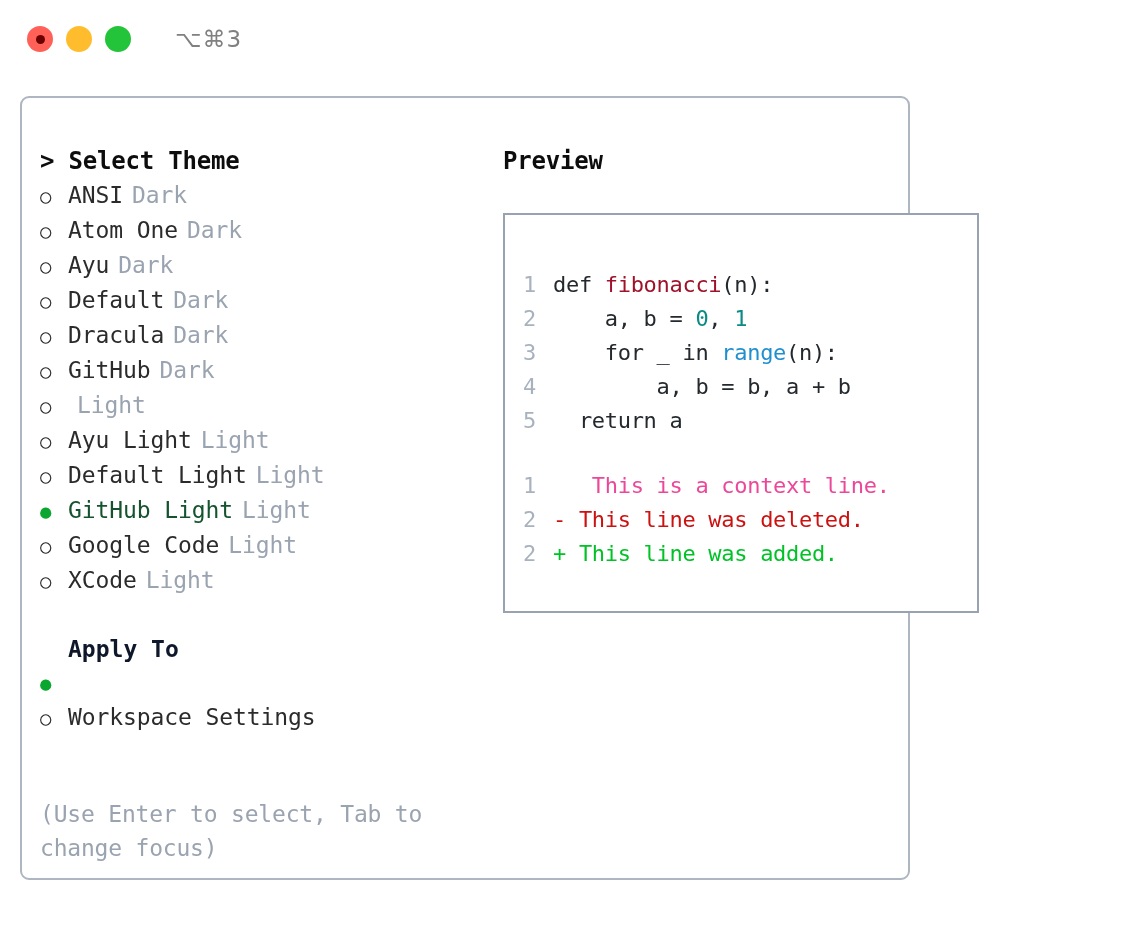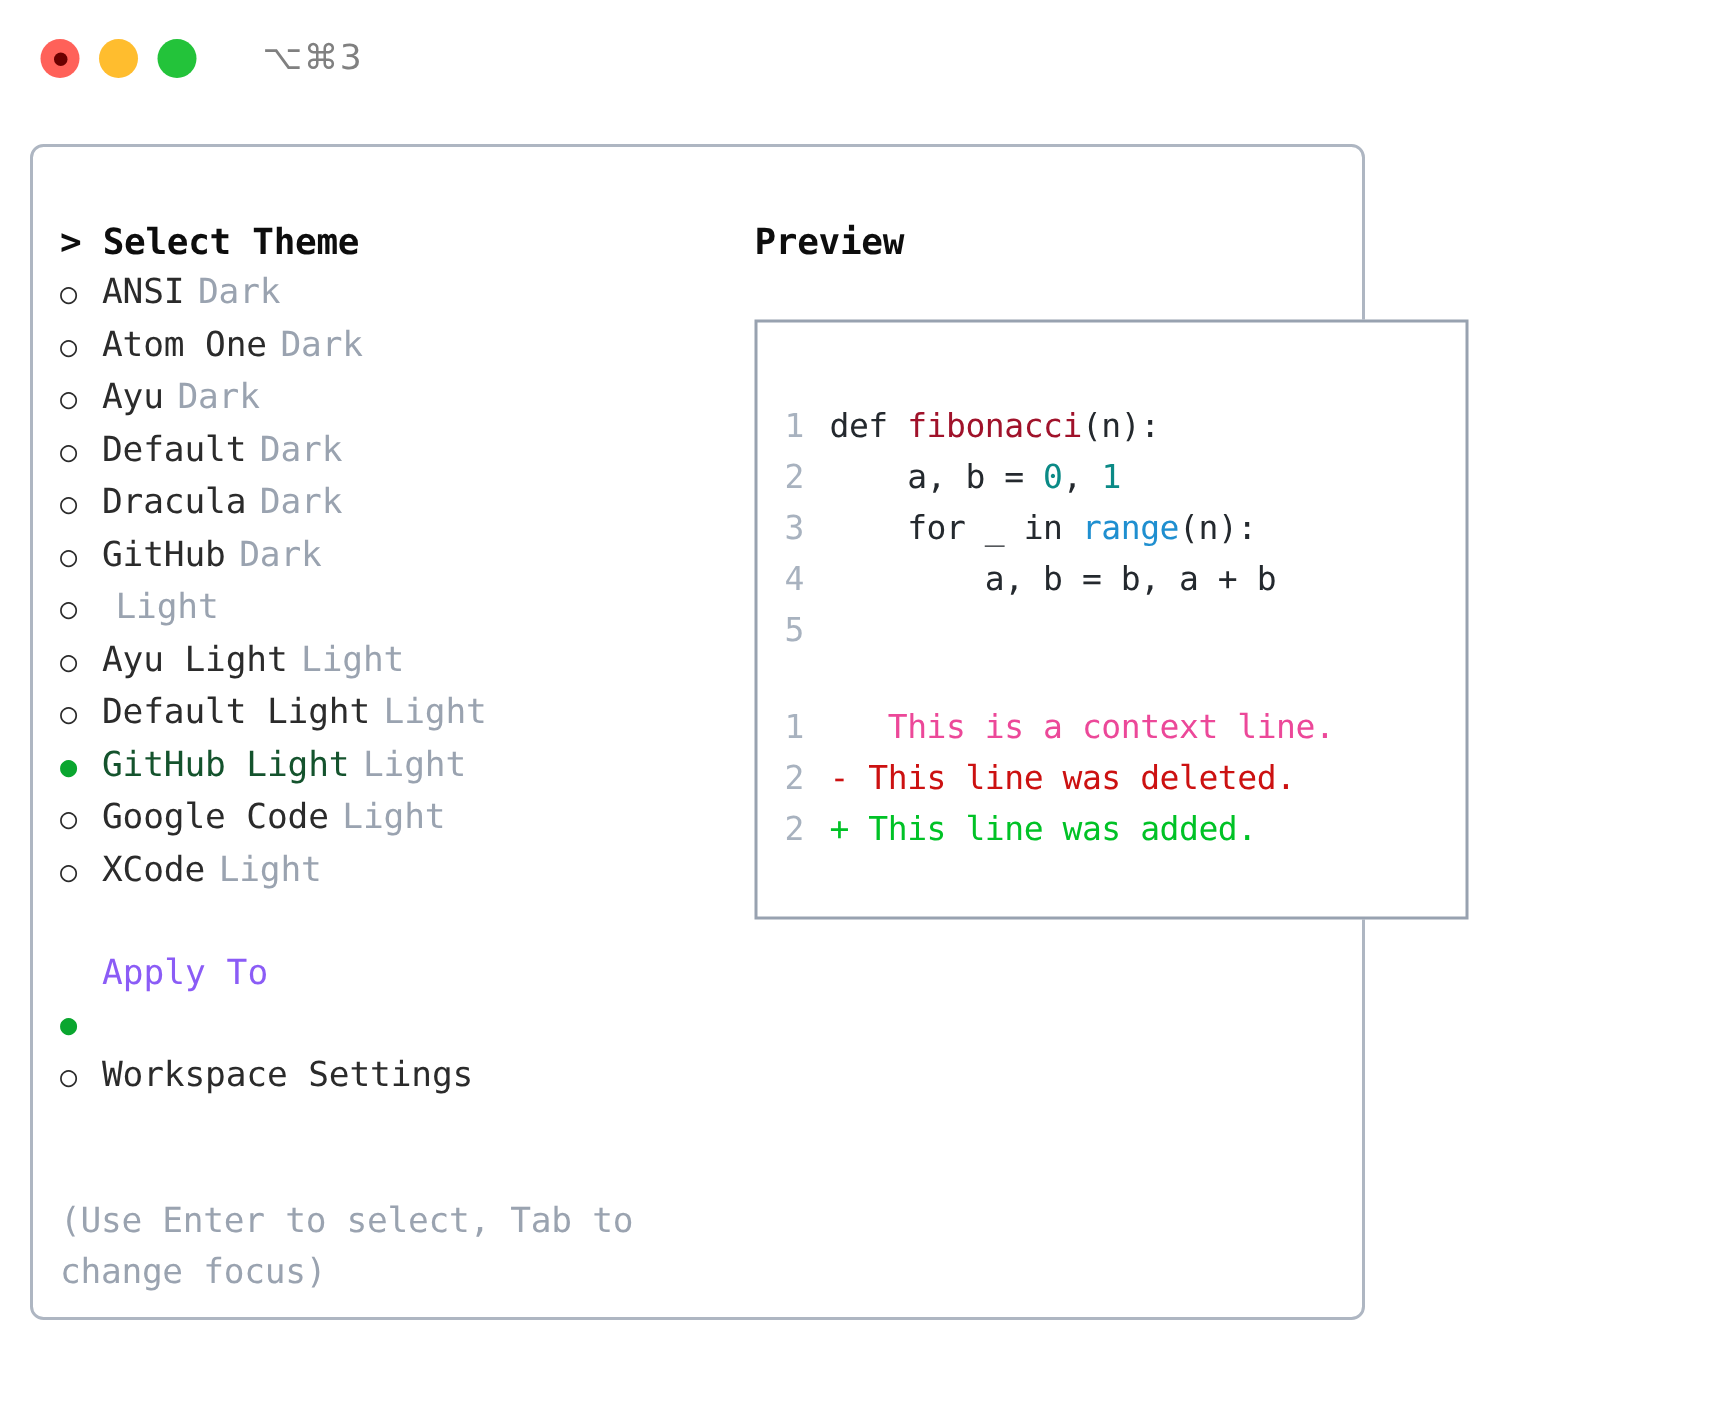--- a/index.html
+++ b/index.html
@@ -96,24 +96,25 @@
   .list-header {
     font-size: 24px;
     font-weight: bold;
     color: #0d0d0d;
     line-height: 34px;
     white-space: pre;
     letter-spacing: -0.2px;
   }
   .section-header {
     font-size: 23px;
-    color: #8b5cf6;
+    color: #0f172a;
     line-height: 34px;
     white-space: pre;
     padding-left: 28px;
+    font-weight: bold;
   }
 
   .opt-row {
     display: flex;
     align-items: baseline;
     line-height: 34px;
     font-size: 23px;
     white-space: pre;
     letter-spacing: -0.1px;
   }
@@ -244,21 +245,21 @@
 
       <div id="right-col">
         <div id="preview-title">Preview</div>
 
         <div id="preview-box">
           <div id="code-block">
               <div class="code-line"><span class="lineno">1</span><span class="code-body"><span class="code-body">def </span><span class="tok-fn">fibonacci</span><span class="code-body">(n):</span></span></div>
               <div class="code-line"><span class="lineno">2</span><span class="code-body"><span class="code-body">    a, b = </span><span class="tok-num">0</span><span class="code-body">, </span><span class="tok-num">1</span></span></div>
               <div class="code-line"><span class="lineno">3</span><span class="code-body"><span class="code-body">    for _ in </span><span class="tok-call">range</span><span class="code-body">(n):</span></span></div>
               <div class="code-line"><span class="lineno">4</span><span class="code-body"><span class="code-body">        a, b = b, a + b</span></span></div>
-              <div class="code-line"><span class="lineno">5</span></div>
+              <div class="code-line"><span class="lineno">5</span><span class="code-body"><span class="code-body">  return a</span></span></div>
             </div>
           <div class="blank-line"></div>
           <div id="diff-block">
               <div class="code-line"><span class="lineno">1</span><span class="diff-ctx"> </span><span class="diff-ctx">  This is a context line.</span></div>
               <div class="code-line"><span class="lineno">2</span><span class="diff-del">-</span><span class="diff-del"> This line was deleted.</span></div>
               <div class="code-line"><span class="lineno">2</span><span class="diff-add">+</span><span class="diff-add"> This line was added.</span></div>
             </div>
         </div>
       </div>
 

